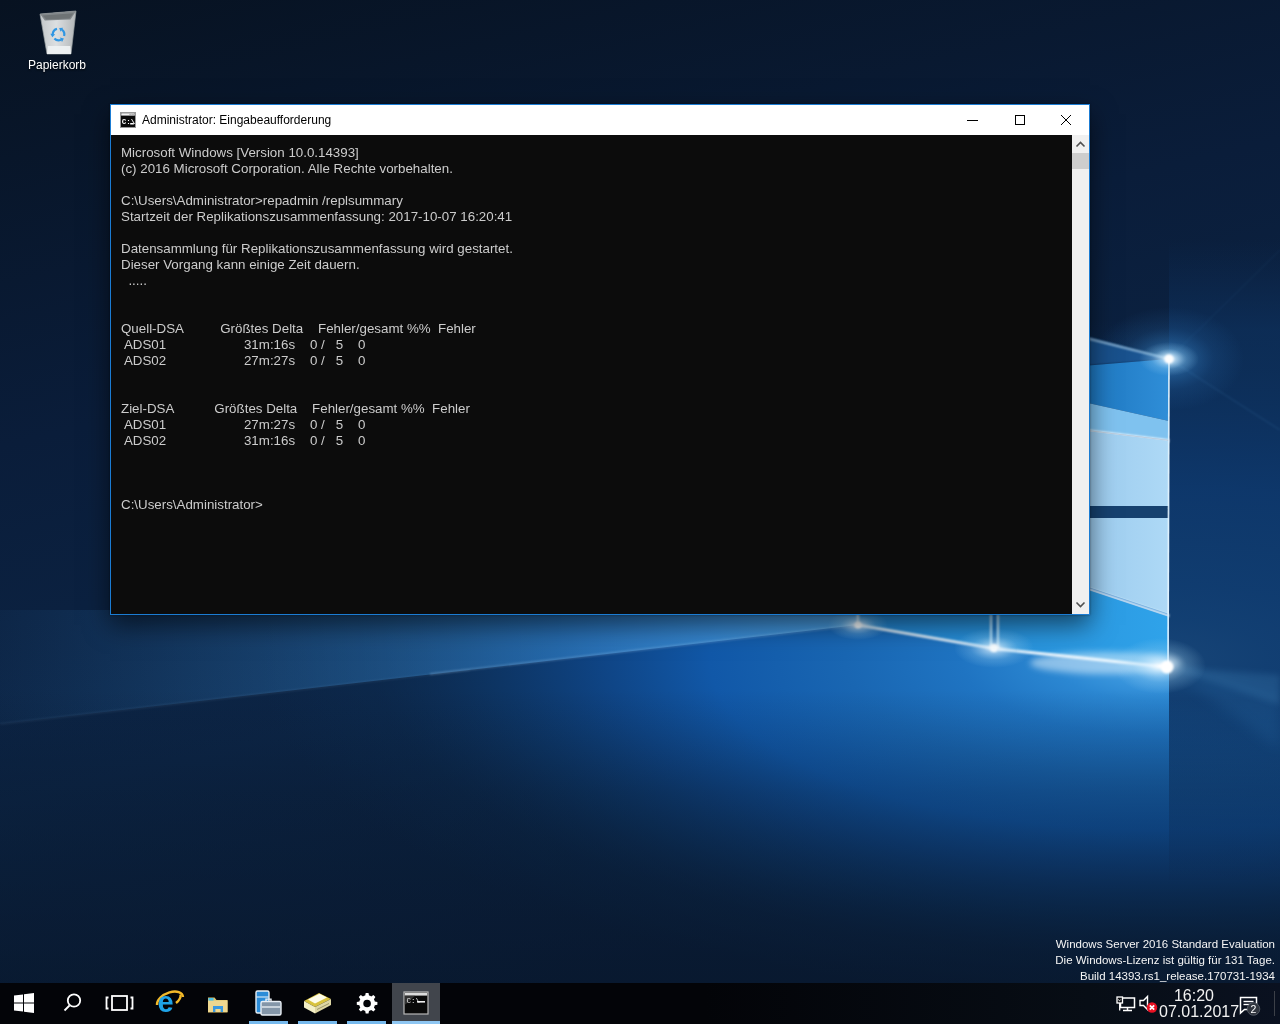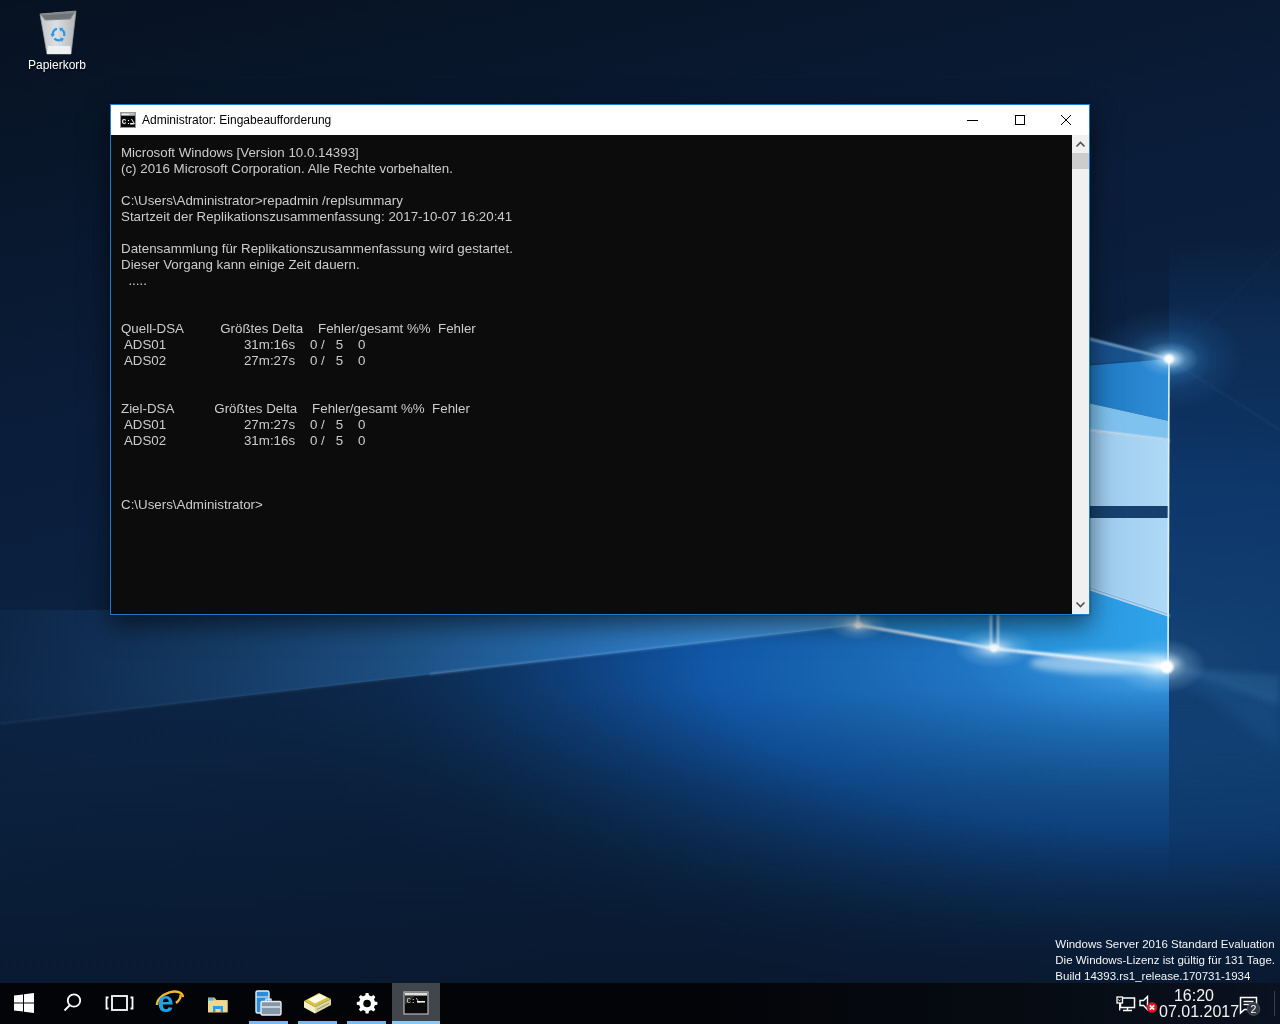--- a/index.html
+++ b/index.html
@@ -20,21 +20,21 @@
   #sbar{right:0;top:0;width:17px;height:479px;background:#f0f0f0;}
   #sthumb{left:0;top:18px;width:17px;height:16px;background:#cdcdcd;}
   
   #taskbar{left:0;top:983px;width:1280px;height:41px;
      background:linear-gradient(to right,#030408 0%,#030408 55%,#070d15 85%,#0a1120 100%);}
   .ul{position:absolute;top:38px;height:3px;background:#76b9ed;}
   #cmdbtn{left:392px;top:0;width:48px;height:41px;background:#41454c;}
   
   .traytxt{position:absolute;color:#f2f2f2;font-size:16px;text-align:center;width:70px;}
   
-  #eval{right:5px;top:936px;text-align:left;color:#f5f5f5;font-size:11.5px;line-height:16px;}
+  #eval{right:5px;top:936px;text-align:right;color:#f5f5f5;font-size:11.5px;line-height:16px;}
   
   #bin-label{left:0px;top:58px;width:114px;text-align:center;color:#fff;font-size:12px;
              text-shadow:0 1px 2px rgba(0,0,0,.9);}
 </style>
 </head>
 <body>
 <svg id="wall" class="abs" width="1280" height="1024" viewBox="0 0 1280 1024">
   <defs>
     <linearGradient id="base" x1="0" y1="0" x2="0.3" y2="1">
       <stop offset="0" stop-color="#071221"></stop>

